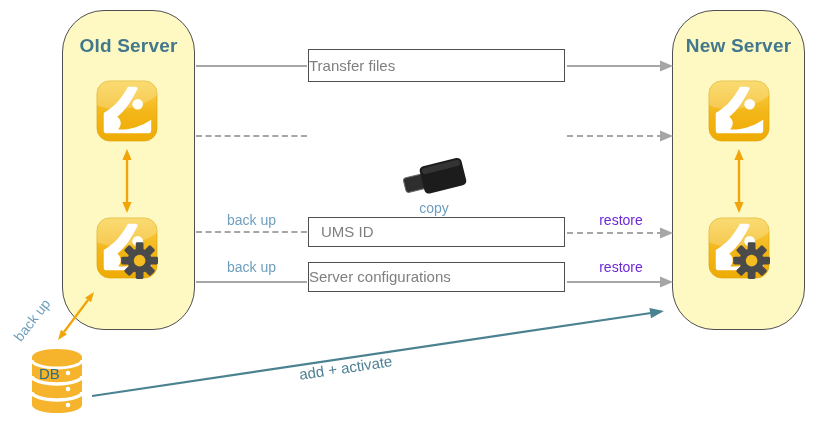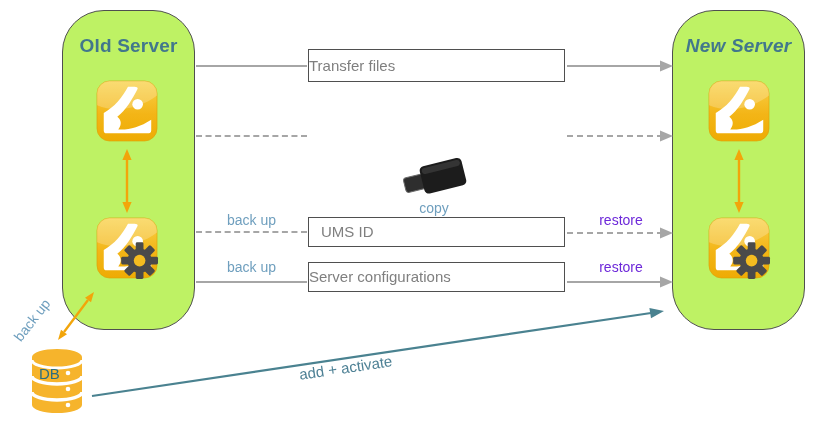--- a/index.html
+++ b/index.html
@@ -2,24 +2,24 @@
 <html><head>
 <meta charset="utf-8">
 <style>
   html,body{margin:0;padding:0;background:#fff;}
   .canvas{
     position:relative;width:830px;height:425px;background:#fff;
     font-family:"Liberation Sans",sans-serif;overflow:hidden;
   }
   .server-box{
     position:absolute;top:10px;width:133px;height:320px;
-    border:1.4px solid #4f4f4f;border-radius:42px;background:#bef264;box-sizing:border-box;
+    border:1.4px solid #4f4f4f;border-radius:42px;background:#fef9c3;box-sizing:border-box;
   }
   .server-box.old{left:62px;}
-  .server-box.new{left:672px;font-style:italic;}
+  .server-box.new{left:672px;}
   .server-title{
     margin-top:24px;text-align:center;font-weight:bold;font-size:19px;color:#42778c;
     letter-spacing:.2px;
   }
   .app-icon{position:absolute;left:35px;width:62px;height:62px;overflow:visible;}
   .app-icon.first{top:80px;}
   .app-icon.second{top:217px;}
   .sync-arrow{position:absolute;left:58px;top:146px;width:16px;height:70px;}
   .mid-box{
     position:absolute;left:308px;width:257px;border:1.4px solid #4f4f4f;background:#fff;

